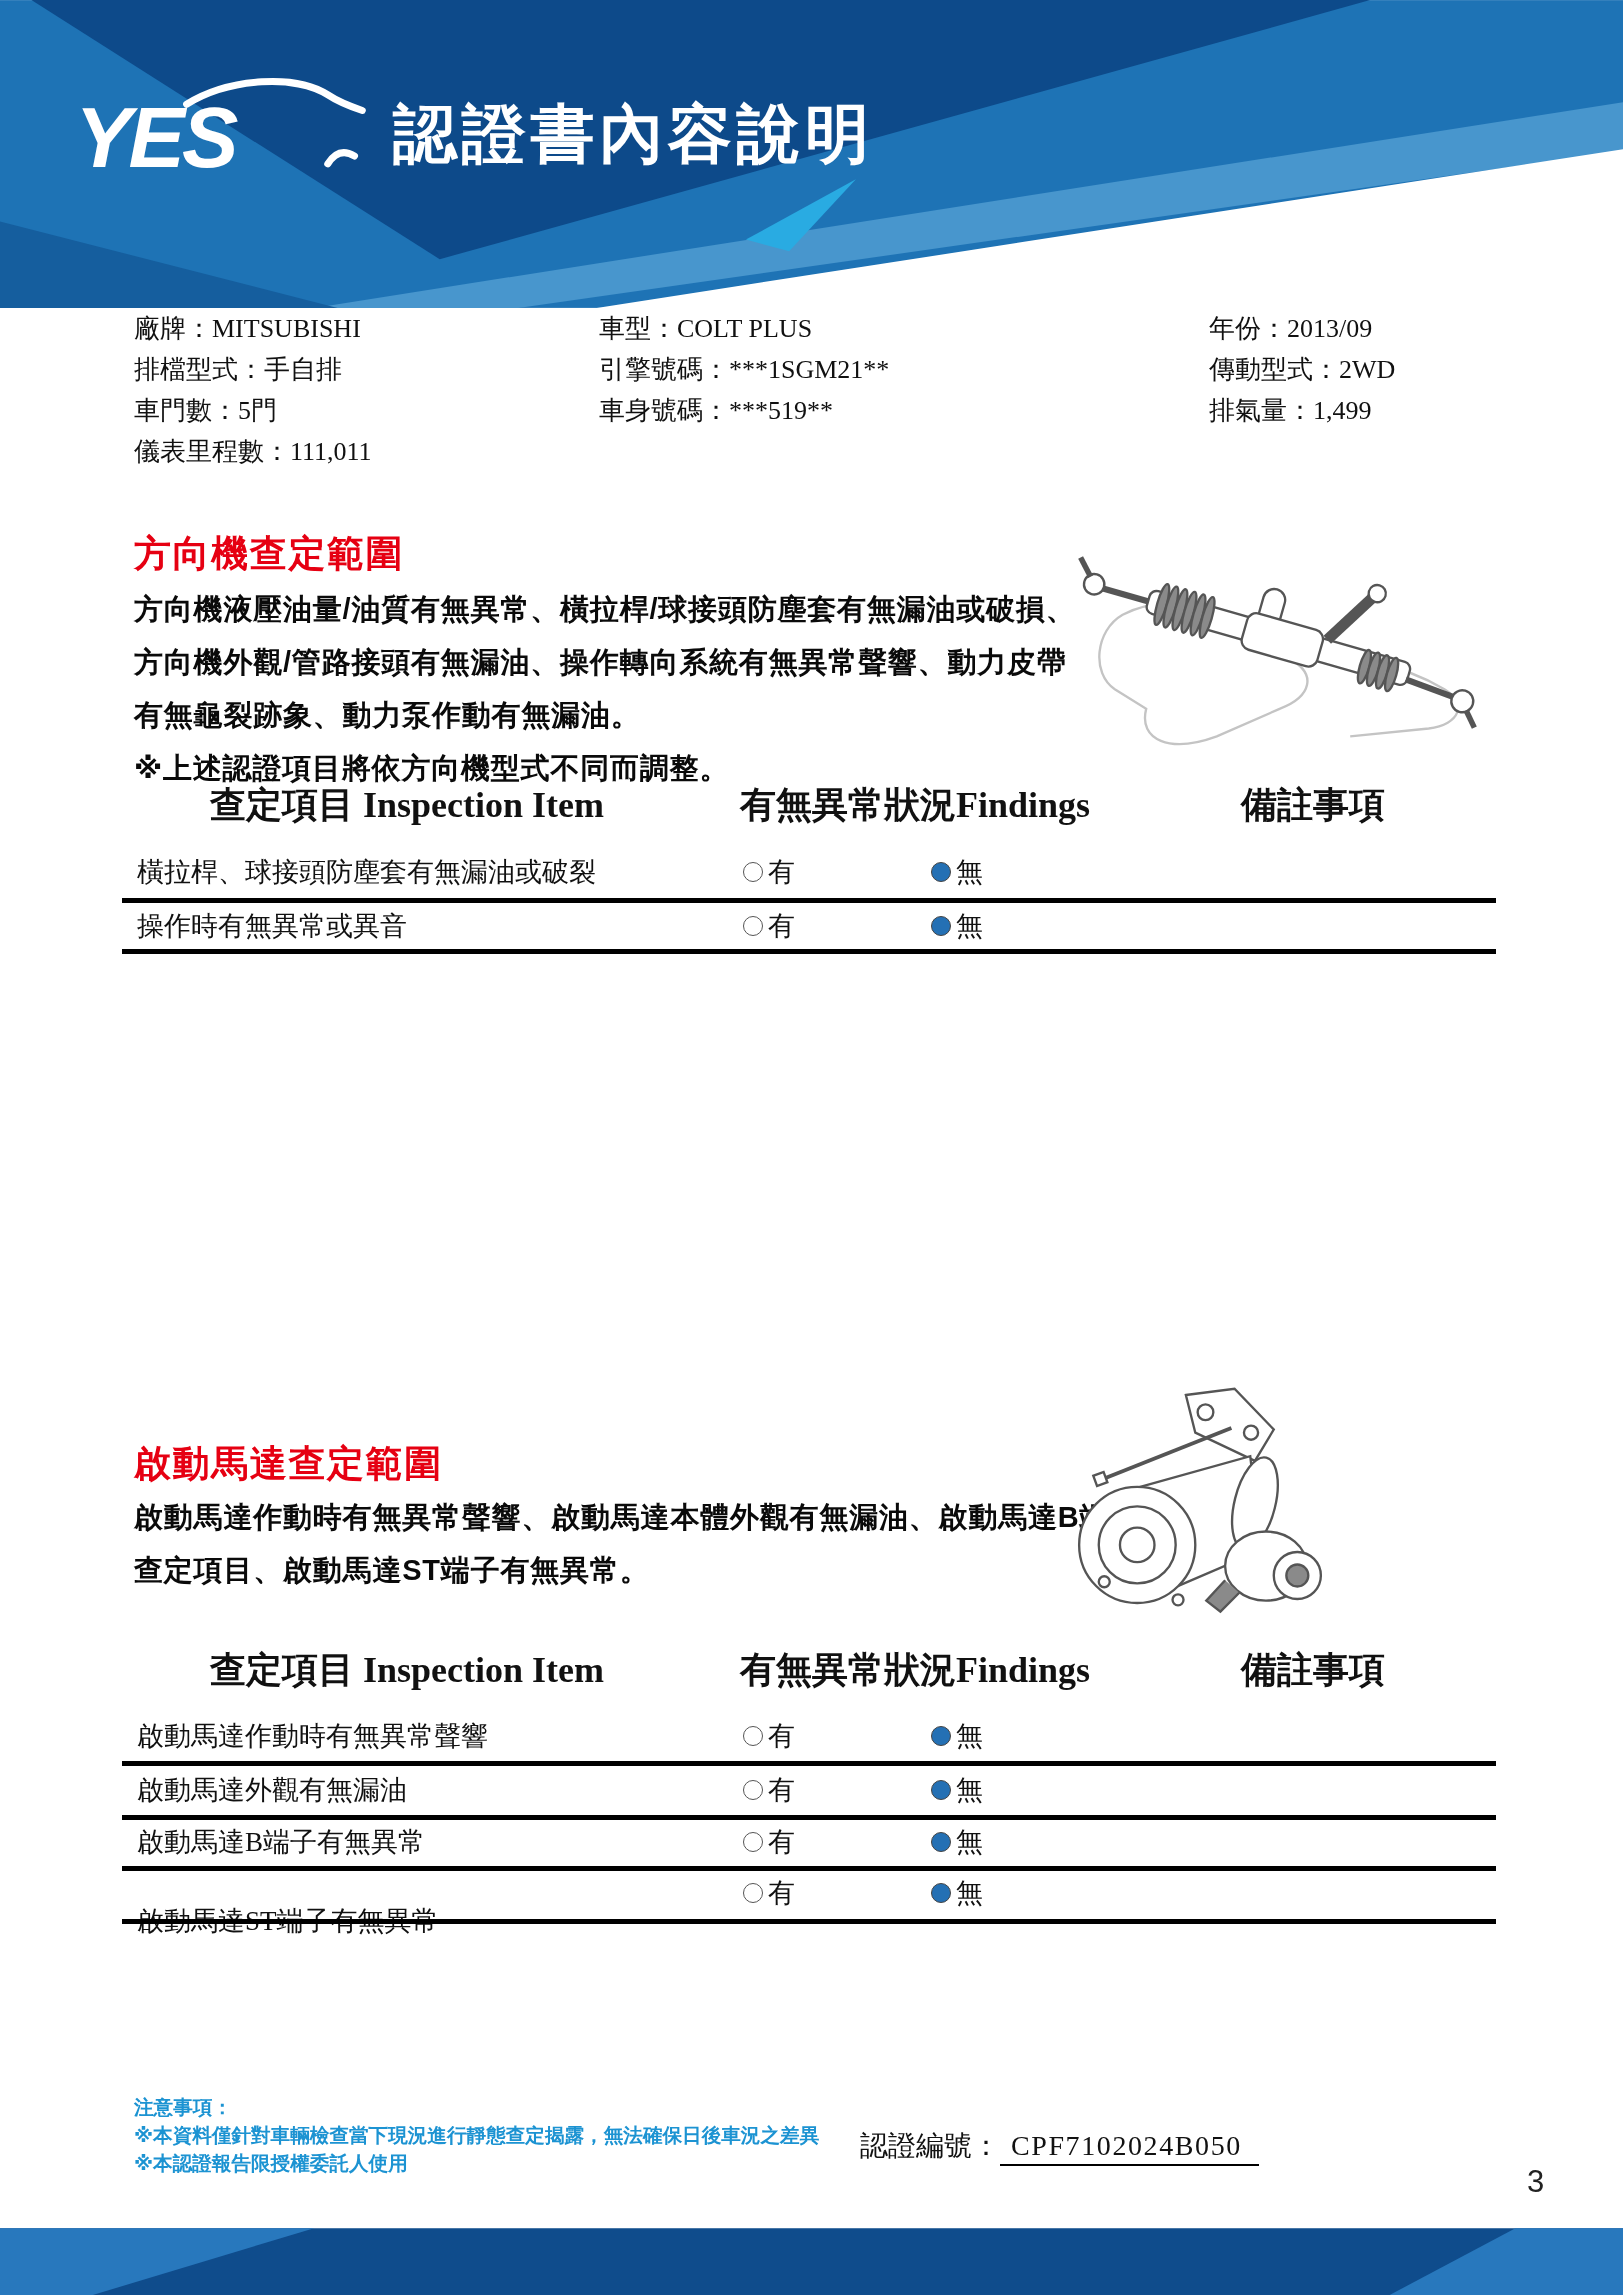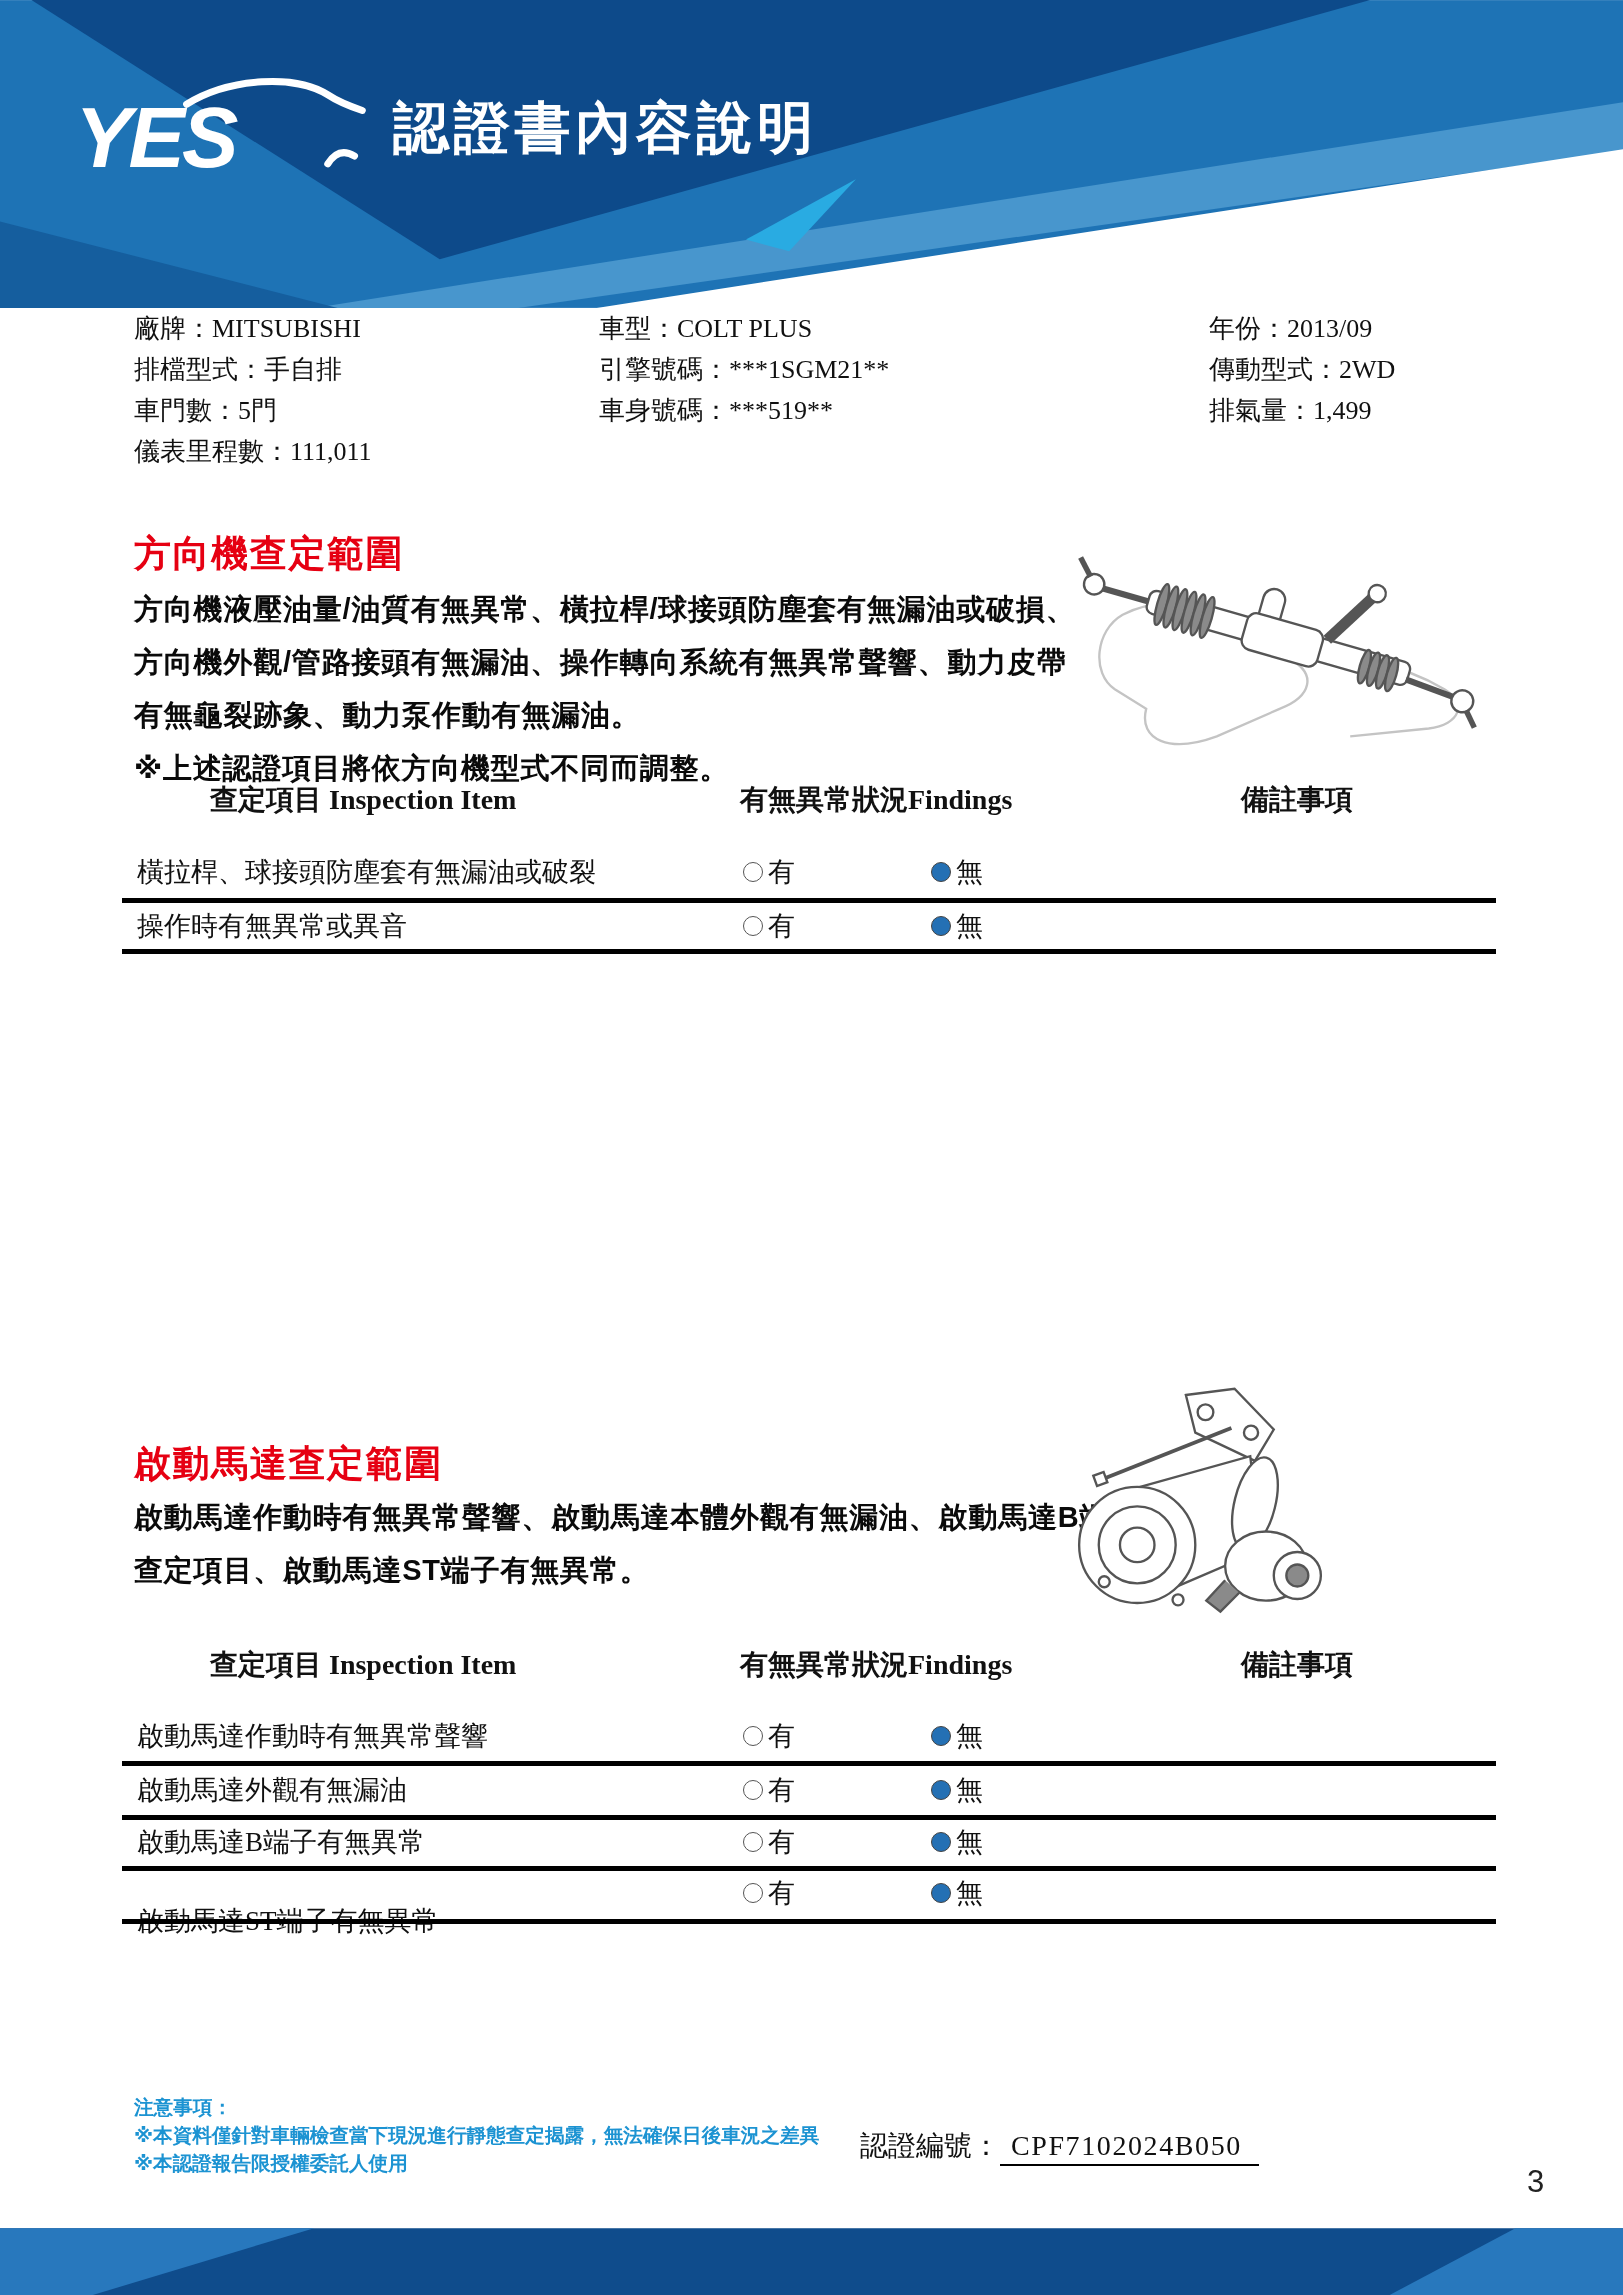--- a/index.html
+++ b/index.html
@@ -4,40 +4,40 @@
 <style>
   html,body{margin:0;padding:0;background:#e8e8e8;}
   #page{position:relative;width:1623px;height:2295px;background:#ffffff;overflow:hidden;
         font-family:"Liberation Serif","DejaVu Serif",serif;color:#111;padding-left:44px;}
   .abs{position:absolute;}
 
   
   #header-band{left:0;top:0;width:1623px;height:308px;}
   #logo-block{left:69px;top:71px;width:298px;height:126px;}
   #header-title{left:393px;top:91px;font-family:"Liberation Sans","DejaVu Sans",sans-serif;
-                font-weight:bold;font-size:56px;letter-spacing:4.7px;color:#ffffff;white-space:nowrap;}
+                font-weight:bold;font-size:64px;letter-spacing:4.7px;color:#ffffff;white-space:nowrap;}
 
   
   .info-col{font-size:26px;line-height:41px;white-space:nowrap;}
   #info-col1{left:134px;top:308px;}
   #info-col2{left:599px;top:308px;}
   #info-col3{left:1209px;top:308px;}
 
   
   .sec-title{font-family:"Liberation Sans","DejaVu Sans",sans-serif;font-weight:bold;
              font-size:37px;color:var(--accent-red,#e60012);white-space:nowrap;letter-spacing:1.6px;}
   .sec-desc{font-family:"Liberation Sans","DejaVu Sans",sans-serif;font-weight:bold;
             font-size:29px;line-height:53px;color:#0a0a0a;white-space:nowrap;letter-spacing:0.8px;}
   #sec1-title{left:134px;top:529px;}
   #sec1-desc{left:134px;top:583px;}
   #sec2-title{left:134px;top:1439px;}
   #sec2-desc{left:134px;top:1491px;}
 
   
-  .tbl-head{font-size:28px;font-weight:bold;white-space:nowrap;}
+  .tbl-head{font-size:36px;font-weight:bold;white-space:nowrap;}
   .th-item{left:210px;}
   .th-findings{left:740px;}
   .th-notes{left:1241px;}
   .row-item{left:137px;font-size:27px;white-space:nowrap;}
   .radio-group{position:absolute;display:flex;align-items:center;gap:4.7px;font-size:27px;}
   .rg-yes{left:743px;}
   .rg-no{left:931px;}
   .radio{display:inline-block;width:20.4px;height:20.4px;border-radius:50%;
          border:1.6px solid #555;background:#ffffff;box-sizing:border-box;}
   .radio.selected{background:var(--radio-blue,#2470b4);border-color:#444;}

